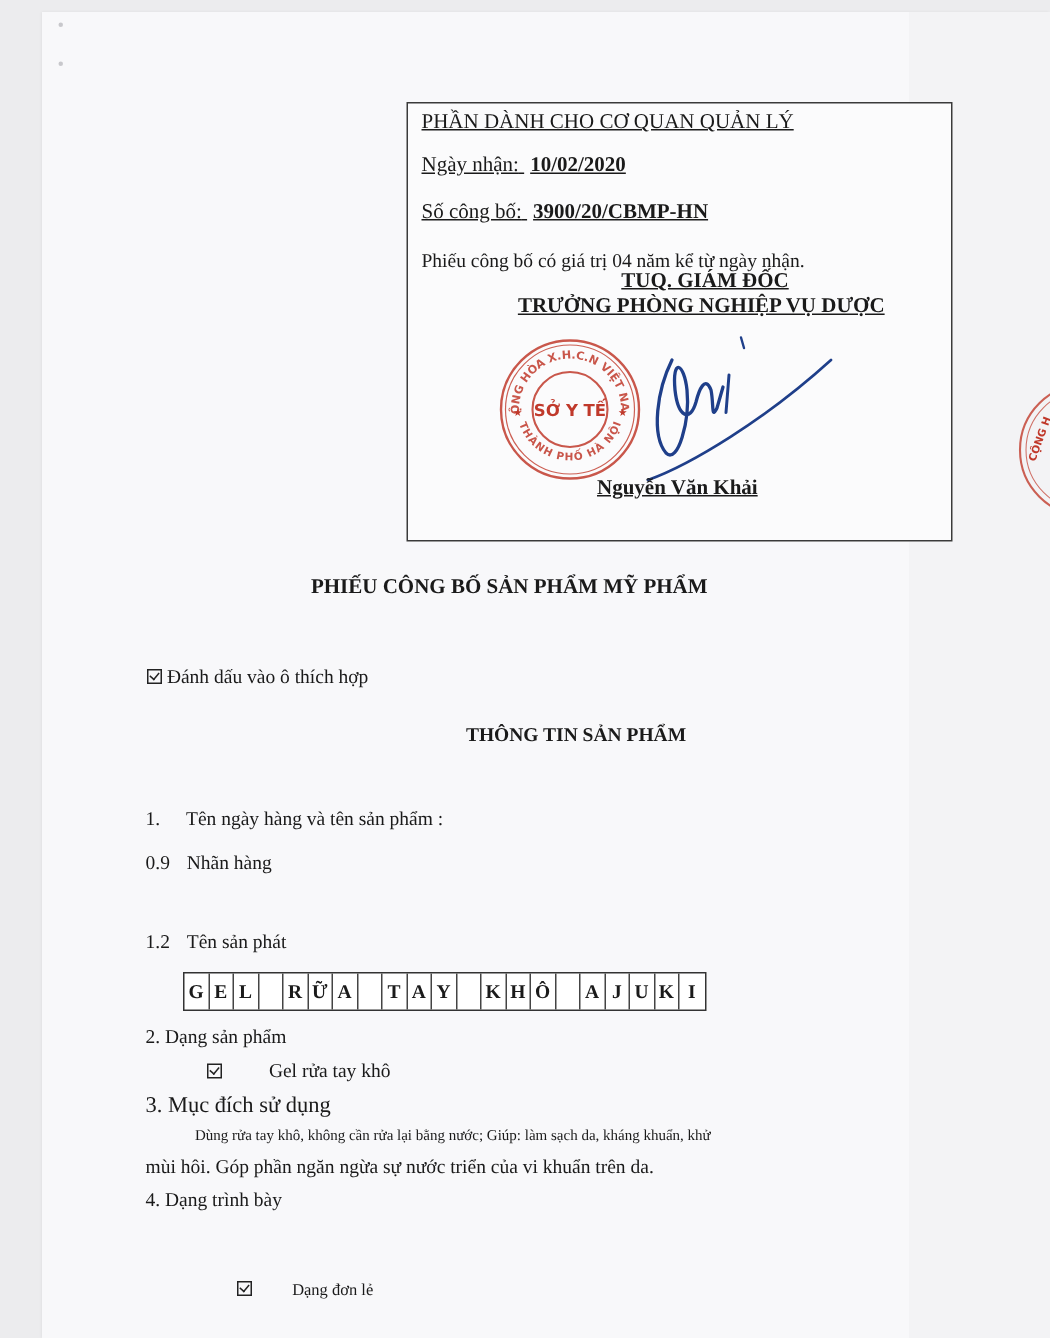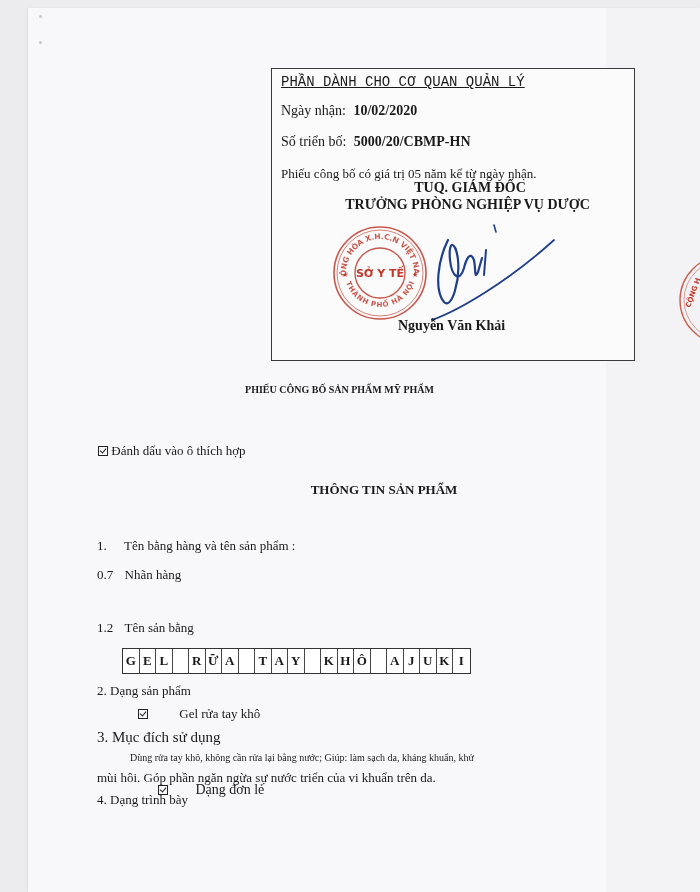--- a/index.html
+++ b/index.html
@@ -19,21 +19,21 @@
       position: absolute; left: 578px; top: 0; width: 94px; height: 884px;
       background: #f3f3f5;
     }
     .dot { position: absolute; width: 3px; height: 3px; border-radius: 50%; background: #c8c8cc; }
     .mgmt-box {
       position: absolute; left: 271px; top: 68px; width: 364px; height: 293px;
       border: 1.5px solid #3a3a3a; background: #fbfbfc;
       box-sizing: border-box;
     }
     .abs { position: absolute; white-space: nowrap; }
-    .t14 { font-size: 14px; }
+    .t14 { font-size: 14px; text-decoration: underline; }
     .b { font-weight: bold; }
     .u { text-decoration: underline; }
     .center { text-align: center; }
     .stamp {
       position: absolute; left: 332px; top: 225px; width: 96px; height: 96px;
     }
     .signature { position: absolute; left: 430px; top: 220px; width: 135px; height: 115px; }
     .stamp-edge { position: absolute; left: 676px; top: 250px; width: 50px; height: 100px; }
     .name-box {
       position: absolute; left: 122px; top: 648px; display: flex;
@@ -57,33 +57,33 @@
 </head>
 <body>
 
 <div class="page">
   <div class="page-strip"></div>
   <div class="dot" style="left:11px;top:7px;"></div>
   <div class="dot" style="left:11px;top:33px;"></div>
 </div>
 
 <div class="mgmt-box"></div>
-<div class="abs t14 u" style="left:281px;top:74px;font-family:Liberation Mono, monospace;">PHẦN DÀNH CHO CƠ QUAN QUẢN LÝ</div>
+<div class="abs t14 u" style="left:281px;top:74px;">PHẦN DÀNH CHO CƠ QUAN QUẢN LÝ</div>
 
 <div class="abs t14" style="left:281px;top:103px;">
   <span>Ngày nhận:</span>
   <span class="b" style="margin-left:4px;">10/02/2020</span>
 </div>
 
 <div class="abs t14" style="left:281px;top:134px;">
-  <span>Số triển bố:</span>
-  <span class="b" style="margin-left:4px;">5000/20/CBMP-HN</span>
+  <span>Số công bố:</span>
+  <span class="b" style="margin-left:4px;">3900/20/CBMP-HN</span>
 </div>
 
-<div class="abs" style="left:281px;top:166px;font-size:13px;">Phiếu công bố có giá trị 05 năm kể từ ngày nhận.</div>
+<div class="abs" style="left:281px;top:166px;font-size:13px;">Phiếu công bố có giá trị 04 năm kể từ ngày nhận.</div>
 <div class="abs t14 b center" style="left:271px;top:180px;width:398px;">TUQ. GIÁM ĐỐC</div>
 <div class="abs t14 b center" style="left:271px;top:197px;width:364px;padding-left:29px;box-sizing:border-box;">TRƯỞNG PHÒNG NGHIỆP VỤ DƯỢC</div>
 
 <svg class="stamp" viewBox="0 0 96 96">
   <defs>
     <path id="topArc" d="M 14 48 A 34 34 0 0 1 82 48"></path>
     <path id="botArc" d="M 18 54 A 31 31 0 0 0 78 54"></path>
   </defs>
   <circle cx="48" cy="48" r="46" fill="none" stroke="#c0392b" stroke-width="1.6" opacity="0.85"></circle>
   <circle cx="48" cy="48" r="43" fill="none" stroke="#c0392b" stroke-width="0.8" opacity="0.8"></circle>
@@ -107,42 +107,42 @@
 </svg>
 
 <div class="abs t14 b" style="left:398px;top:318px;">Nguyễn Văn Khải</div>
 
 <svg class="stamp-edge" viewBox="0 0 50 100">
   <circle cx="48" cy="50" r="44" fill="none" stroke="#c0392b" stroke-width="1.4" opacity="0.8"></circle>
   <circle cx="48" cy="50" r="40" fill="none" stroke="#c0392b" stroke-width="0.7" opacity="0.7"></circle>
   <text x="14" y="58" font-size="7" fill="#c0392b" transform="rotate(-70 14 58)" font-family="'DejaVu Sans', sans-serif" font-weight="bold">CỘNG H</text>
 </svg>
 
-<div class="abs b center" style="left:28px;top:384px;width:623px;font-size:10px;">PHIẾU CÔNG BỐ SẢN PHẨM MỸ PHẨM</div>
+<div class="abs b center" style="left:28px;top:384px;width:623px;font-size:14px;">PHIẾU CÔNG BỐ SẢN PHẨM MỸ PHẨM</div>
 
 <div class="abs" style="left:98px;top:443px;font-size:13px;">
   <span class="cb"></span>
   <span>Đánh dấu vào ô thích hợp</span>
 </div>
 
 <div class="abs b center" style="left:28px;top:482px;width:712px;font-size:13px;">THÔNG TIN SẢN PHẨM</div>
 
 <div class="abs" style="left:97px;top:538px;font-size:13px;">
   <span>1.</span>
-  <span style="margin-left:14px;">Tên bằng hàng và tên sản phẩm  :</span>
+  <span style="margin-left:14px;">Tên ngày hàng và tên sản phẩm  :</span>
 </div>
 
 <div class="abs" style="left:97px;top:567px;font-size:13px;">
-  <span>0.7</span>
+  <span>0.9</span>
   <span style="margin-left:8px;">Nhãn hàng</span>
 </div>
 
 <div class="abs" style="left:97px;top:620px;font-size:13px;">
   <span>1.2</span>
-  <span style="margin-left:8px;">Tên sản bằng</span>
+  <span style="margin-left:8px;">Tên sản phát</span>
 </div>
 
 <div class="name-box">
   <div class="cell">G</div>
   <div class="cell">E</div>
   <div class="cell">L</div>
   <div class="cell"></div>
   <div class="cell">R</div>
   <div class="cell">Ữ</div>
   <div class="cell">A</div>
@@ -166,16 +166,16 @@
 <div class="abs" style="left:138px;top:706px;font-size:13px;">
   <span class="cb"></span>
   <span style="margin-left:28px;">Gel rửa tay khô</span>
 </div>
 
 <div class="abs" style="left:97px;top:729px;font-size:15px;">3. Mục đích sử dụng</div>
 <div class="abs" style="left:130px;top:752px;font-size:10px;">Dùng rửa tay khô, không cần rửa lại bằng nước; Giúp: làm sạch da, kháng khuẩn, khử</div>
 <div class="abs" style="left:97px;top:770px;font-size:13px;">mùi hôi. Góp phần ngăn ngừa sự nước triển của vi khuẩn trên da.</div>
 
 <div class="abs" style="left:97px;top:792px;font-size:13px;">4. Dạng trình bày</div>
-<div class="abs" style="left:138px;top:782px;font-size:14px;padding-left:20px;">
+<div class="abs" style="left:138px;top:854px;font-size:11px;padding-left:20px;">
   <span class="cb"></span>
   <span style="margin-left:24px;">Dạng đơn lẻ</span>
 </div>
 
 </body></html>

